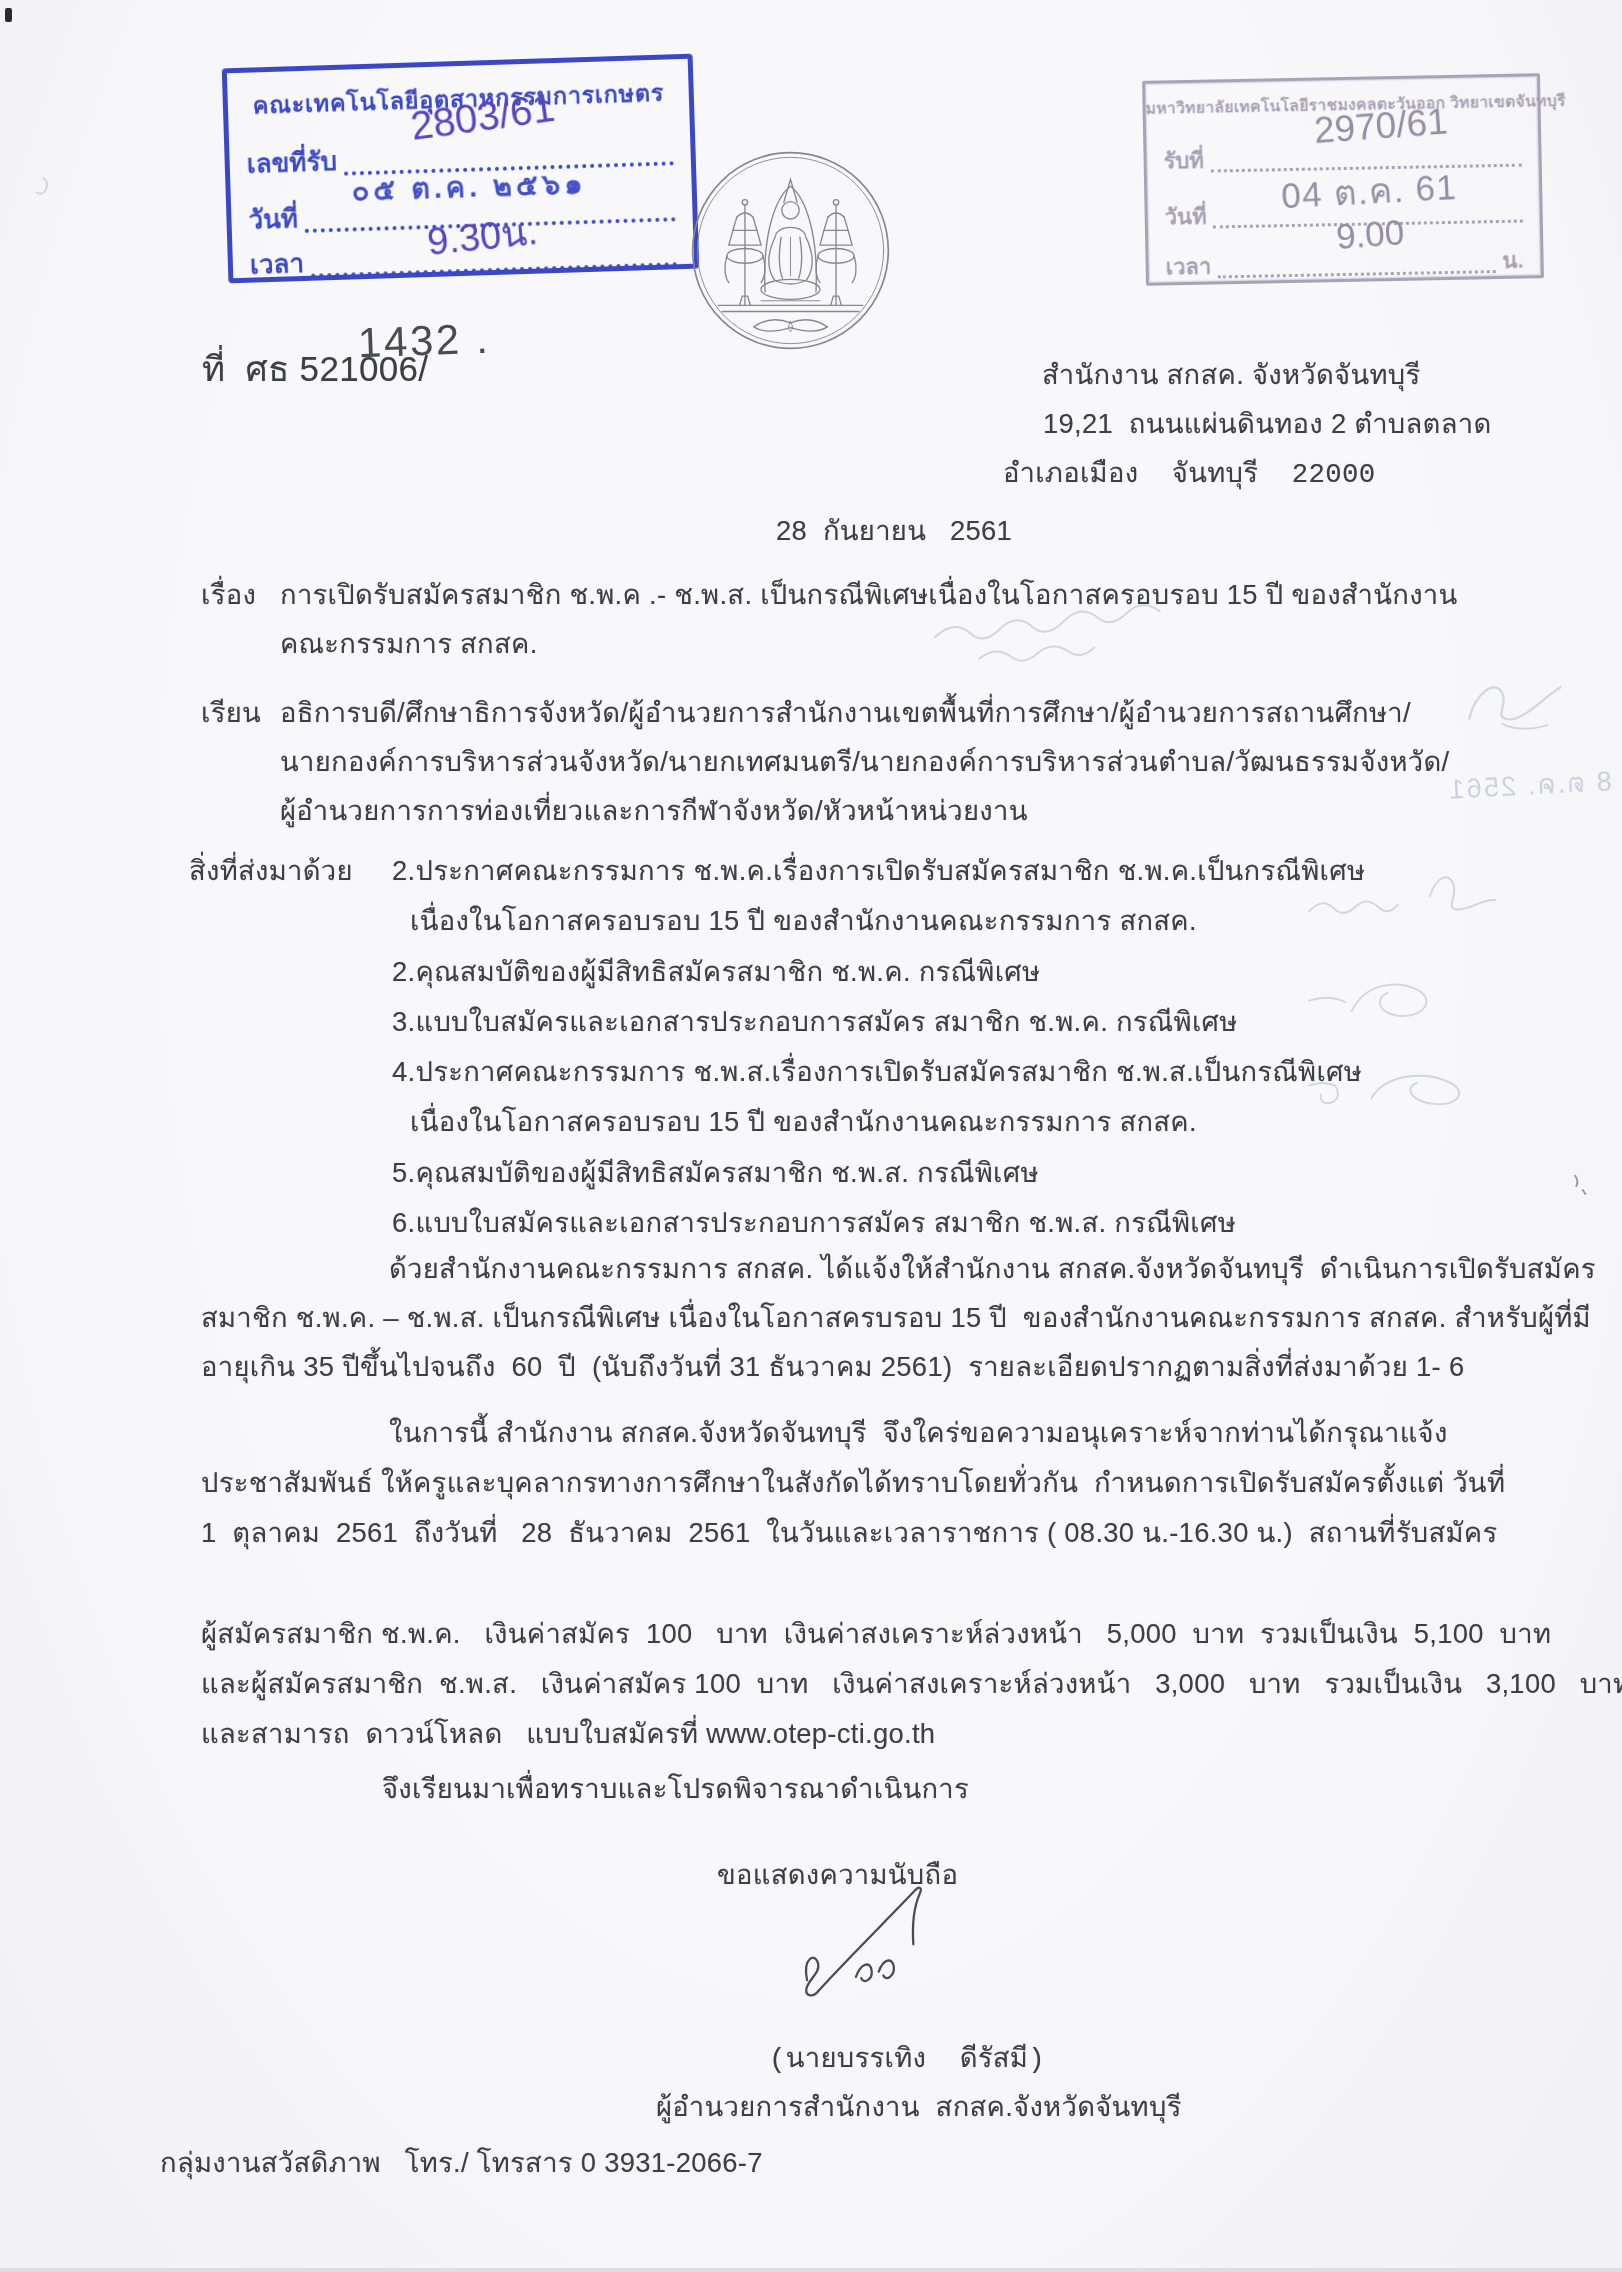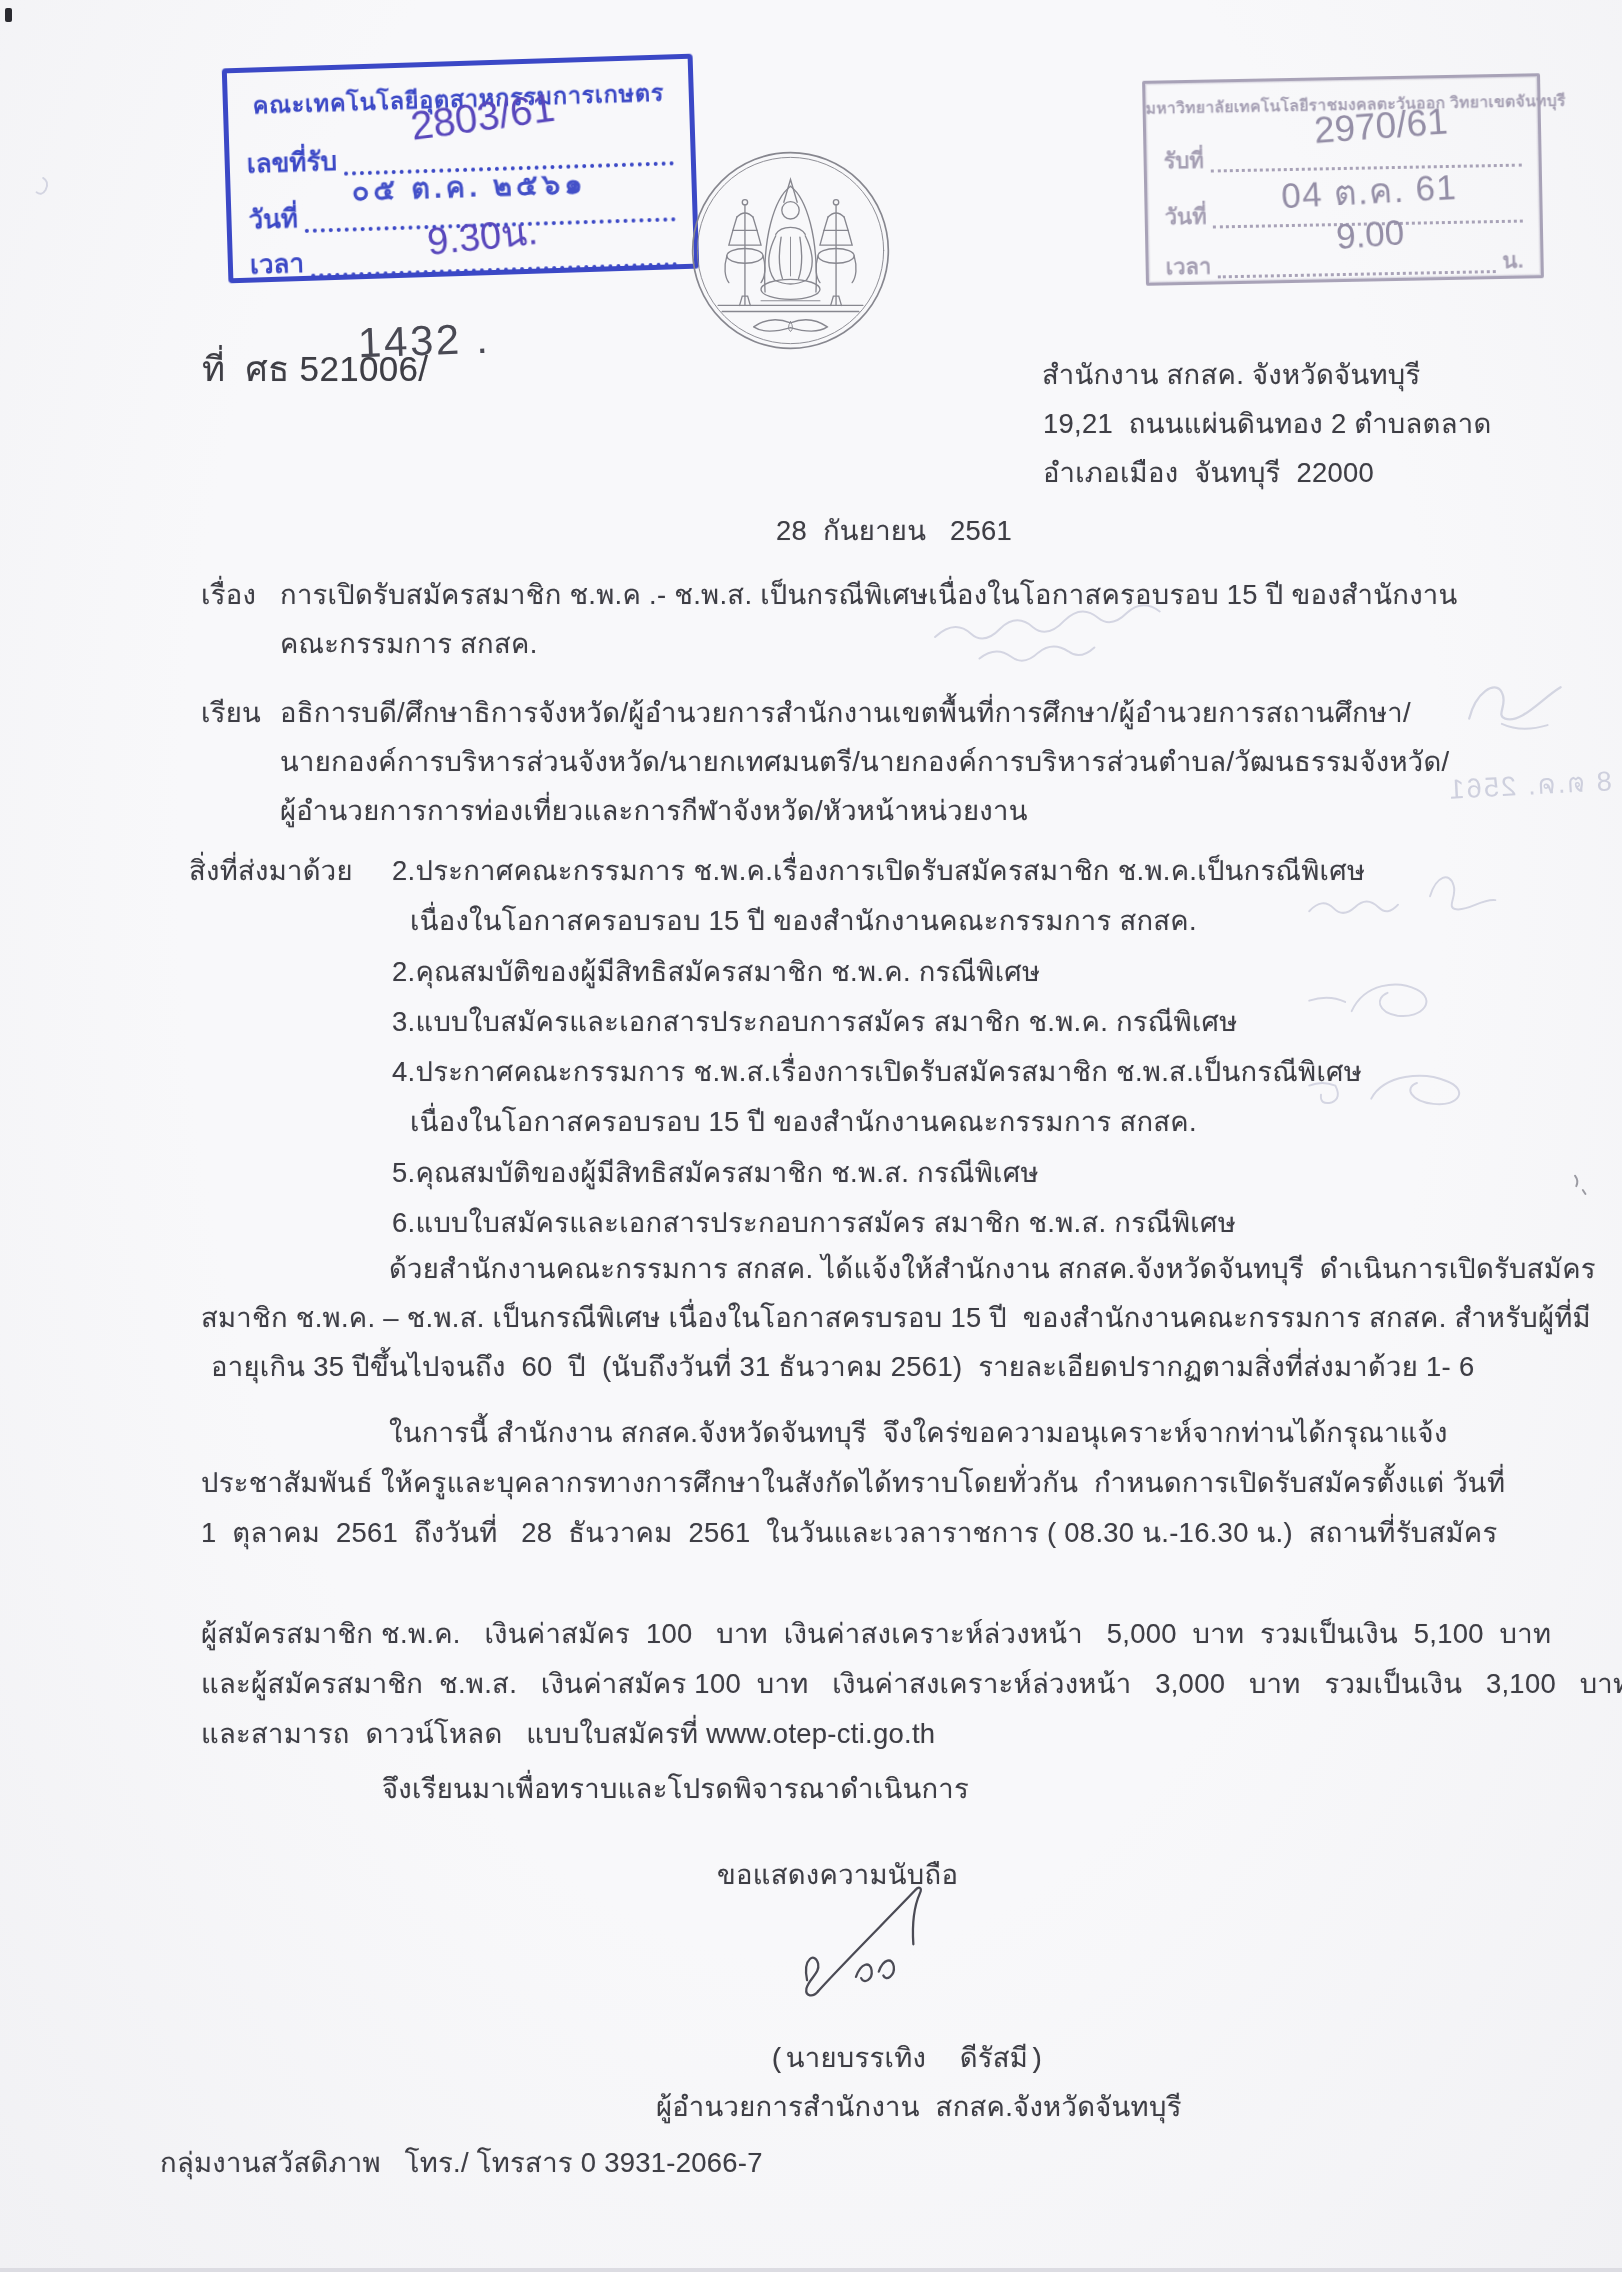--- a/index.html
+++ b/index.html
@@ -178,21 +178,21 @@
       <path d="M95 264 C115 250 135 252 150 258 C165 252 185 250 205 264 C190 274 170 271 150 265 C130 271 110 274 95 264"></path>
       <path d="M150 256 q-6 10 0 15 q6 -5 0 -15" stroke-width="1.4"></path>
     </svg>
   </div>
 
   <div class="line" style="left:202px;top:341px;font-size:35px;">ที่  ศธ 521006/</div>
   <div class="hand" style="left:358px;top:317px;font-size:42px;transform:rotate(-2deg);letter-spacing:2.6px;">1432 .</div>
 
   <div class="line" style="left:1042px;top:353px;">สำนักงาน สกสค. จังหวัดจันทบุรี</div>
   <div class="line" style="left:1043px;top:402px;">19,21  ถนนแผ่นดินทอง 2 ตำบลตลาด</div>
-  <div class="line" style="left:1043px;top:451px;">อำเภอเมือง  จันทบุรี  22000</div>
+  <div class="line" style="left:1003px;top:451px;font-family:Liberation Mono, monospace;">อำเภอเมือง  จันทบุรี  22000</div>
 
   <div class="line" style="left:776px;top:509px;">28  กันยายน   2561</div>
 
   <div class="line" style="left:201px;top:573px;">เรื่อง</div>
   <div class="line" style="left:280px;top:573px;">การเปิดรับสมัครสมาชิก ช.พ.ค .- ช.พ.ส. เป็นกรณีพิเศษเนื่องในโอกาสครอบรอบ 15 ปี ของสำนักงาน</div>
   <div class="line" style="left:280px;top:622px;">คณะกรรมการ สกสค.</div>
 
   <div class="line" style="left:201px;top:691px;">เรียน</div>
   <div class="line" style="left:280px;top:691px;">อธิการบดี/ศึกษาธิการจังหวัด/ผู้อำนวยการสำนักงานเขตพื้นที่การศึกษา/ผู้อำนวยการสถานศึกษา/</div>
   <div class="line" style="left:280px;top:740px;">นายกองค์การบริหารส่วนจังหวัด/นายกเทศมนตรี/นายกองค์การบริหารส่วนตำบล/วัฒนธรรมจังหวัด/</div>
@@ -203,21 +203,21 @@
   <div class="line" style="left:410px;top:899px;">เนื่องในโอกาสครอบรอบ 15 ปี ของสำนักงานคณะกรรมการ สกสค.</div>
   <div class="line" style="left:392px;top:950px;">2.คุณสมบัติของผู้มีสิทธิสมัครสมาชิก ช.พ.ค. กรณีพิเศษ</div>
   <div class="line" style="left:392px;top:1000px;">3.แบบใบสมัครและเอกสารประกอบการสมัคร สมาชิก ช.พ.ค. กรณีพิเศษ</div>
   <div class="line" style="left:392px;top:1050px;">4.ประกาศคณะกรรมการ ช.พ.ส.เรื่องการเปิดรับสมัครสมาชิก ช.พ.ส.เป็นกรณีพิเศษ</div>
   <div class="line" style="left:410px;top:1100px;">เนื่องในโอกาสครอบรอบ 15 ปี ของสำนักงานคณะกรรมการ สกสค.</div>
   <div class="line" style="left:392px;top:1151px;text-align:right;">5.คุณสมบัติของผู้มีสิทธิสมัครสมาชิก ช.พ.ส. กรณีพิเศษ</div>
   <div class="line" style="left:392px;top:1201px;">6.แบบใบสมัครและเอกสารประกอบการสมัคร สมาชิก ช.พ.ส. กรณีพิเศษ</div>
 
   <div class="line" style="left:389px;top:1247px;">ด้วยสำนักงานคณะกรรมการ สกสค. ได้แจ้งให้สำนักงาน สกสค.จังหวัดจันทบุรี  ดำเนินการเปิดรับสมัคร</div>
   <div class="line" style="left:201px;top:1296px;">สมาชิก ช.พ.ค. – ช.พ.ส. เป็นกรณีพิเศษ เนื่องในโอกาสครบรอบ 15 ปี  ของสำนักงานคณะกรรมการ สกสค. สำหรับผู้ที่มี</div>
-  <div class="line" style="left:211px;top:1345px;text-align:center;">อายุเกิน 35 ปีขึ้นไปจนถึง  60  ปี  (นับถึงวันที่ 31 ธันวาคม 2561)  รายละเอียดปรากฏตามสิ่งที่ส่งมาด้วย 1- 6</div>
+  <div class="line" style="left:201px;top:1345px;text-align:center;">อายุเกิน 35 ปีขึ้นไปจนถึง  60  ปี  (นับถึงวันที่ 31 ธันวาคม 2561)  รายละเอียดปรากฏตามสิ่งที่ส่งมาด้วย 1- 6</div>
 
   <div class="line" style="left:389px;top:1411px;">ในการนี้ สำนักงาน สกสค.จังหวัดจันทบุรี  จึงใคร่ขอความอนุเคราะห์จากท่านได้กรุณาแจ้ง</div>
   <div class="line" style="left:201px;top:1461px;">ประชาสัมพันธ์ ให้ครูและบุคลากรทางการศึกษาในสังกัดได้ทราบโดยทั่วกัน  กำหนดการเปิดรับสมัครตั้งแต่ วันที่</div>
   <div class="line" style="left:201px;top:1511px;">1  ตุลาคม  2561  ถึงวันที่   28  ธันวาคม  2561  ในวันและเวลาราชการ ( 08.30 น.-16.30 น.)  สถานที่รับสมัคร</div>
   <div class="line" style="left:201px;top:1612px;">ผู้สมัครสมาชิก ช.พ.ค.   เงินค่าสมัคร  100   บาท  เงินค่าสงเคราะห์ล่วงหน้า   5,000  บาท  รวมเป็นเงิน  5,100  บาท</div>
   <div class="line" style="left:201px;top:1662px;">และผู้สมัครสมาชิก  ช.พ.ส.   เงินค่าสมัคร 100  บาท   เงินค่าสงเคราะห์ล่วงหน้า   3,000   บาท   รวมเป็นเงิน   3,100   บาท</div>
   <div class="line" style="left:201px;top:1712px;">และสามารถ  ดาวน์โหลด   แบบใบสมัครที่ www.otep-cti.go.th</div>
 
   <div class="line" style="left:382px;top:1767px;">จึงเรียนมาเพื่อทราบและโปรดพิจารณาดำเนินการ</div>
 

